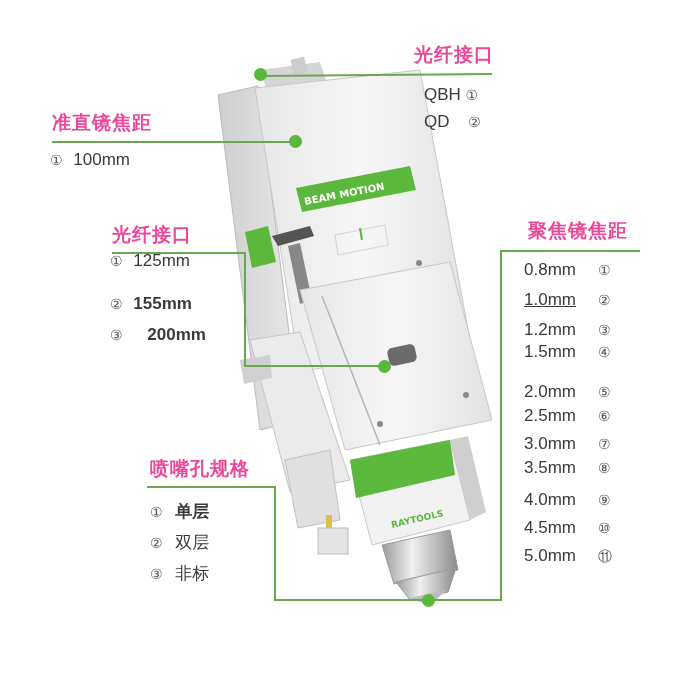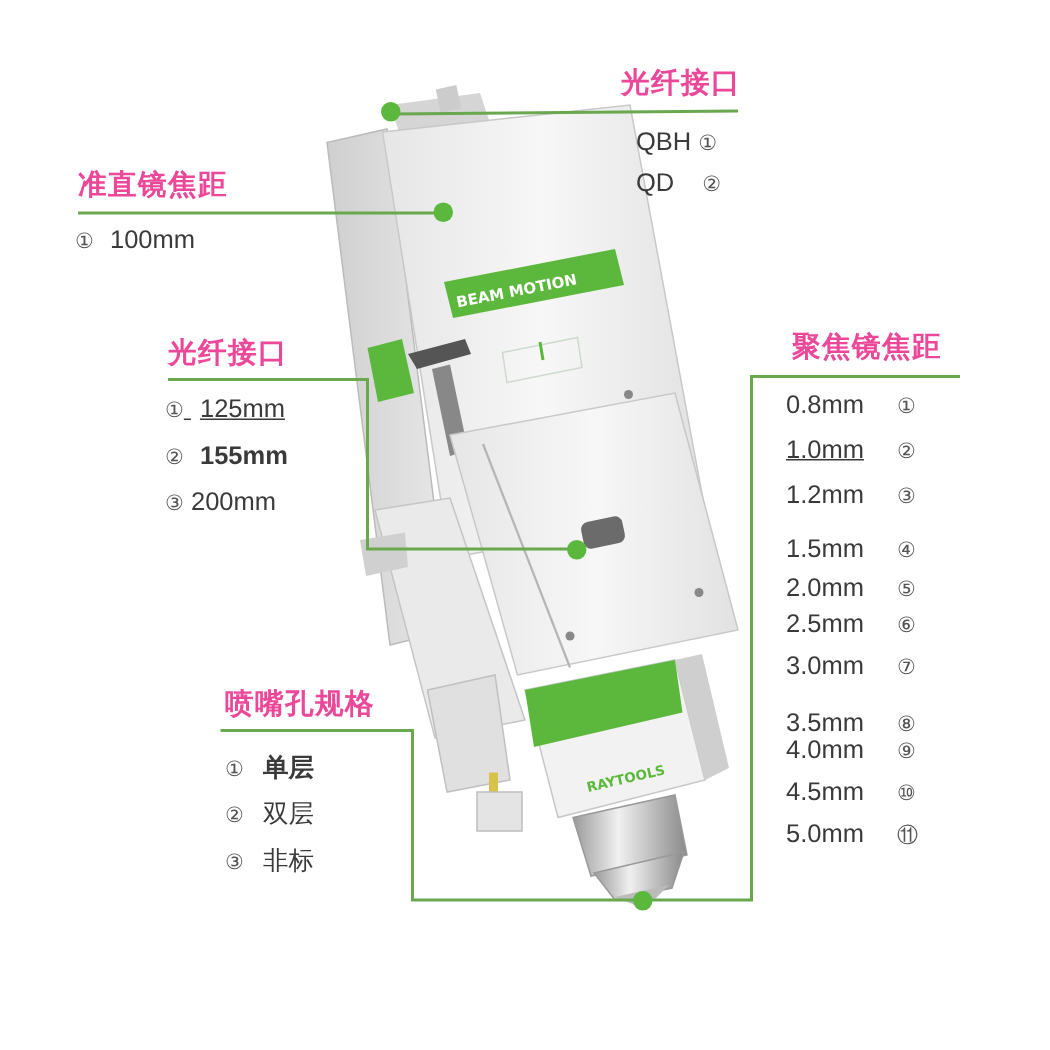--- a/index.html
+++ b/index.html
@@ -110,43 +110,43 @@
   <span class="num" style="margin-left:14px;">②</span>
 </div>
 
 <div class="abs title" style="left:52px; top:110px;">准直镜焦距</div>
 <div class="abs item" style="left:50px; top:150px;">
   <span class="num">①</span>
   <span style="margin-left:6px;">100mm</span>
 </div>
 
 <div class="abs title" style="left:112px; top:222px;">光纤接口</div>
-<div class="abs item" style="left:110px; top:263px;text-decoration:underline;">
+<div class="abs item" style="left:110px; top:251px;">
   <span class="num">①</span>
   <span style="margin-left:6px;">125mm</span>
 </div>
 <div class="abs item" style="left:110px; top:294px;">
   <span class="num">②</span>
   <span style="margin-left:6px;font-weight:bold;">155mm</span>
 </div>
 <div class="abs item" style="left:110px; top:325px;">
   <span class="num">③</span>
-  <span style="margin-left:0;">200mm</span>
+  <span style="margin-left:20px;font-weight:bold;">200mm</span>
 </div>
 
 <div class="abs title" style="left:528px; top:218px;">聚焦镜焦距</div>
 <div class="abs" style="left:524px; top:260px; width:100px;">
   <div class="item" style="position:absolute; top:0px;"><span>0.8mm</span><span class="num" style="position:absolute; left:74px; top:2px;">①</span></div>
   <div class="item" style="position:absolute; top:30px;text-decoration:underline;"><span>1.0mm</span><span class="num" style="position:absolute; left:74px; top:2px;">②</span></div>
   <div class="item" style="position:absolute; top:60px;"><span>1.2mm</span><span class="num" style="position:absolute; left:74px; top:2px;">③</span></div>
-  <div class="item" style="position:absolute; top:96px;"><span>1.5mm</span><span class="num" style="position:absolute; left:74px; top:2px;">④</span></div>
+  <div class="item" style="position:absolute; top:82px;"><span>1.5mm</span><span class="num" style="position:absolute; left:74px; top:2px;">④</span></div>
   <div class="item" style="position:absolute; top:122px;"><span>2.0mm</span><span class="num" style="position:absolute; left:74px; top:2px;">⑤</span></div>
   <div class="item" style="position:absolute; top:146px;"><span>2.5mm</span><span class="num" style="position:absolute; left:74px; top:2px;">⑥</span></div>
   <div class="item" style="position:absolute; top:174px;"><span>3.0mm</span><span class="num" style="position:absolute; left:74px; top:2px;">⑦</span></div>
-  <div class="item" style="position:absolute; top:212px;text-align:center;"><span>3.5mm</span><span class="num" style="position:absolute; left:74px; top:2px;">⑧</span></div>
+  <div class="item" style="position:absolute; top:198px;text-align:center;"><span>3.5mm</span><span class="num" style="position:absolute; left:74px; top:2px;">⑧</span></div>
   <div class="item" style="position:absolute; top:230px;"><span>4.0mm</span><span class="num" style="position:absolute; left:74px; top:2px;">⑨</span></div>
   <div class="item" style="position:absolute; top:258px;"><span>4.5mm</span><span class="num" style="position:absolute; left:74px; top:2px;">⑩</span></div>
   <div class="item" style="position:absolute; top:286px;"><span>5.0mm</span><span class="num" style="position:absolute; left:74px; top:2px;">⑪</span></div>
 </div>
 
 <div class="abs title" style="left:150px; top:456px;">喷嘴孔规格</div>
 <div class="abs item" style="left:150px; top:500px;">
   <span class="num">①</span>
   <span style="margin-left:8px;font-weight:bold;">单层</span>
 </div>

